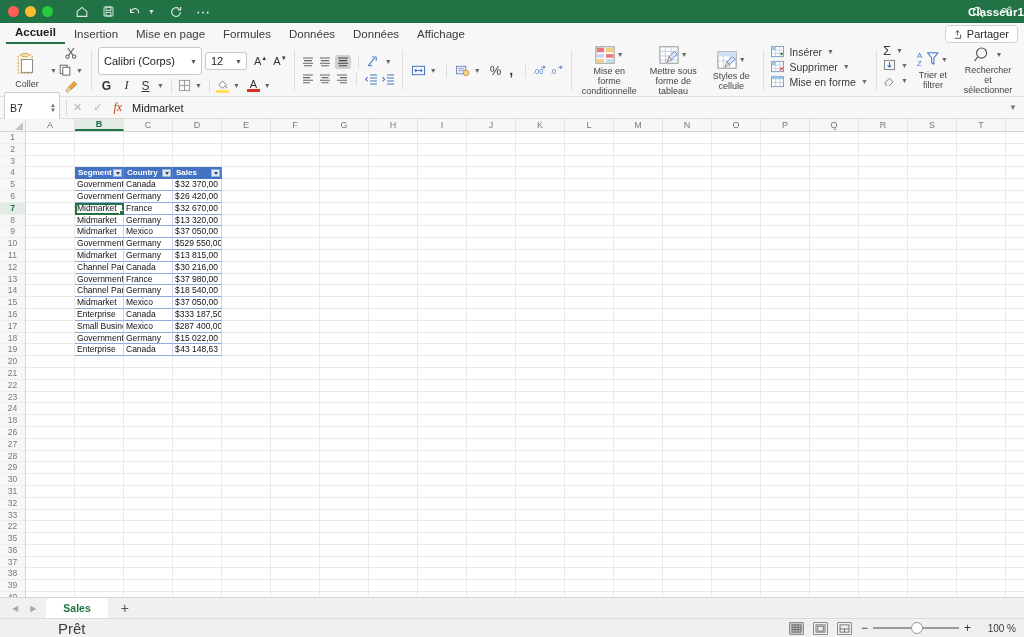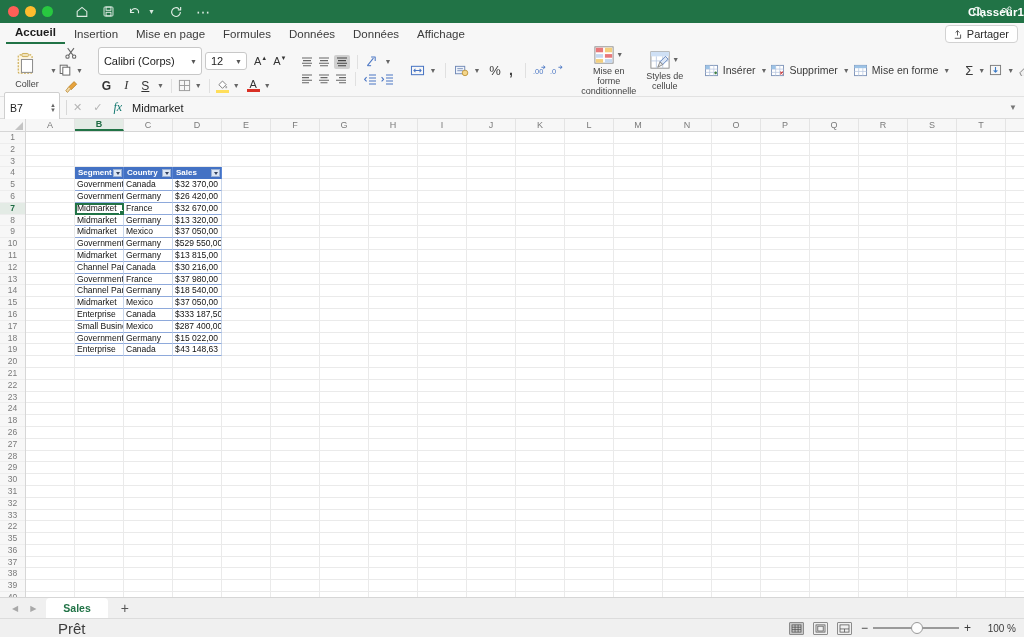--- a/index.html
+++ b/index.html
@@ -77,21 +77,21 @@
     width: 134px; height: 19px; background: #fff; border: 1px solid #b9b9b9; border-radius: 3px;
     font-size: 11px; color: #222; padding: 0 14px 0 6px; display: flex; align-items: center;
     position: relative; cursor: default;
   }
   .fmt-btn-txt { font-size: 11px; color: #3c3c3c; }
   .bold-btn { font-weight: bold; font-size: 12px; color: #333; width: 17px; text-align: center; cursor: default; }
   .ital-btn { font-style: italic; font-family: "Liberation Serif", serif; font-size: 12.5px; color: #333; width: 17px; text-align: center; cursor: default; }
   .und-btn { text-decoration: underline; font-size: 12px; color: #333; width: 15px; text-align: center; cursor: default; }
   .grow-btn { font-size: 11px; color: #333; cursor: default; }
 
-  .cmd-list { display: flex; flex-direction: row; justify-content: flex-start; gap: 2px; height: 50px; }
+  .cmd-list { display: flex; flex-direction: column; justify-content: flex-start; gap: 2px; height: 50px; }
   .cmd-row { display: flex; align-items: center; gap: 4px; cursor: default; }
   .cmd-row .ctxt { font-size: 10.5px; color: #3a3a3a; white-space: nowrap; }
 
   .share-btn {
     position: absolute; right: 6px; top: -19px;
     display: flex; align-items: center; gap: 4px;
     border: 1px solid #d2d2d2; border-radius: 4px; background: #fff;
     padding: 2px 8px 2px 6px; font-size: 11px; color: #2b2b2b; cursor: default;
     height: 18px; z-index: 4;
   }
@@ -102,21 +102,21 @@
     background: #f7f7f7; border-bottom: 1px solid #dcdcdc; padding-left: 4px;
   }
   .namebox {
     width: 56px; height: 31px; background: #fff; border: 1px solid #cfcfcf; border-radius: 2px;
     font-size: 10.5px; color: #222; display: flex; align-items: center; padding-left: 5px;
     position: relative; cursor: default;
   }
   .spinner { position: absolute; right: 3px; display: flex; flex-direction: column; line-height: 5px; color: #666; font-size: 6px; }
   .fb-sep { width: 1px; height: 15px; background: #d8d8d8; margin: 0 6px; }
   .fb-icons { display: flex; align-items: center; gap: 11px; color: #b4b4b4; font-size: 11px; }
-  .fx { font-family: "Liberation Serif", serif; font-style: italic; font-size: 12px; color: #0f766e; }
+  .fx { font-family: "Liberation Serif", serif; font-style: italic; font-size: 12px; color: #c2410c; }
   .fb-input { flex: 1; font-size: 11px; color: #1a1a1a; padding-left: 10px; cursor: text; }
   .fb-expand { width: 22px; text-align: center; color: #777; font-size: 8px; cursor: default; }
 
   
   .grid-wrap { flex: 1; position: relative; overflow: hidden; background: #fff; }
   .colhdr-row { display: flex; height: 13px; background: #f7f7f7; border-bottom: 1px solid #d6d6d6; }
   .corner {
     width: 26px; flex: 0 0 26px; background: #f7f7f7; border-right: 1px solid #d6d6d6;
     position: relative; cursor: default;
   }
@@ -478,20 +478,32 @@
               <rect x="13" y="3" width="8" height="5" fill="#f3cf7d"></rect>
               <rect x="3" y="10" width="8" height="4" fill="#c5d8f0"></rect>
               <rect x="13" y="10" width="8" height="4" fill="#e8787a"></rect>
               <rect x="3" y="15.5" width="8" height="4" fill="#f3cf7d"></rect>
               <rect x="13" y="15.5" width="8" height="4" fill="#c5d8f0"></rect>
             </svg>
           <span class="caret">▼</span>
         </div>
         <span class="lbl"><span>Mise en forme</span><br><span>conditionnelle</span></span>
       </div>
+      <div class="big-btn" style="min-width:66px;">
+        <div style="display:flex;align-items:center;">
+          <svg width="22" height="20" viewBox="0 0 24 22">
+              <rect x="2" y="2" width="20" height="18" fill="#fff" stroke="#8a8a8a" stroke-width="1"></rect>
+              <path d="M2 7h20M2 12h20M2 16.5h20M8 2v18M15 2v18" stroke="#b7c7e0" stroke-width=".9"></path>
+              <path d="M12 13l6-6 3 3-6 6z" fill="#dce6f4" stroke="#5a7fbd" stroke-width="1"></path>
+              <path d="M9.5 19l2.5-6 3 3z" fill="#eaeaea" stroke="#777" stroke-width=".9"></path>
+            </svg>
+          <span class="caret">▼</span>
+        </div>
+        <span class="lbl"><span>Mettre sous</span><br><span>forme de tableau</span></span>
+      </div>
       <div class="big-btn" style="min-width:50px;">
         <div style="display:flex;align-items:center;">
           <svg width="22" height="20" viewBox="0 0 24 22">
               <rect x="2" y="2" width="20" height="18" fill="#fff" stroke="#8a8a8a" stroke-width="1"></rect>
               <rect x="2" y="2" width="20" height="5" fill="#cfe0f5"></rect>
               <path d="M2 12h20M8 7v13M15 7v13" stroke="#b7c7e0" stroke-width=".9"></path>
               <path d="M12 13l6-6 3 3-6 6z" fill="#dce6f4" stroke="#5a7fbd" stroke-width="1"></path>
               <path d="M9.5 19l2.5-6 3 3z" fill="#eaeaea" stroke="#777" stroke-width=".9"></path>
             </svg>
           <span class="caret">▼</span>

